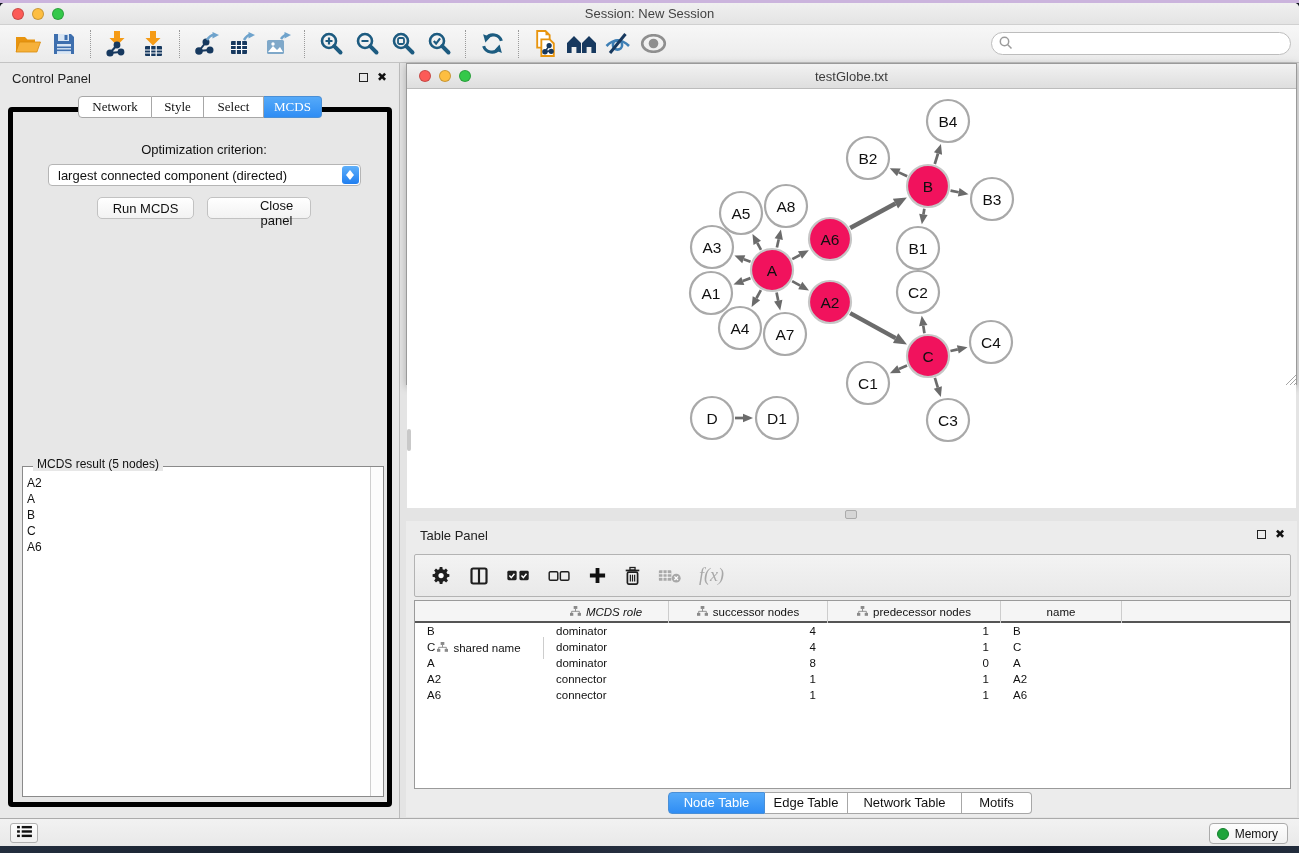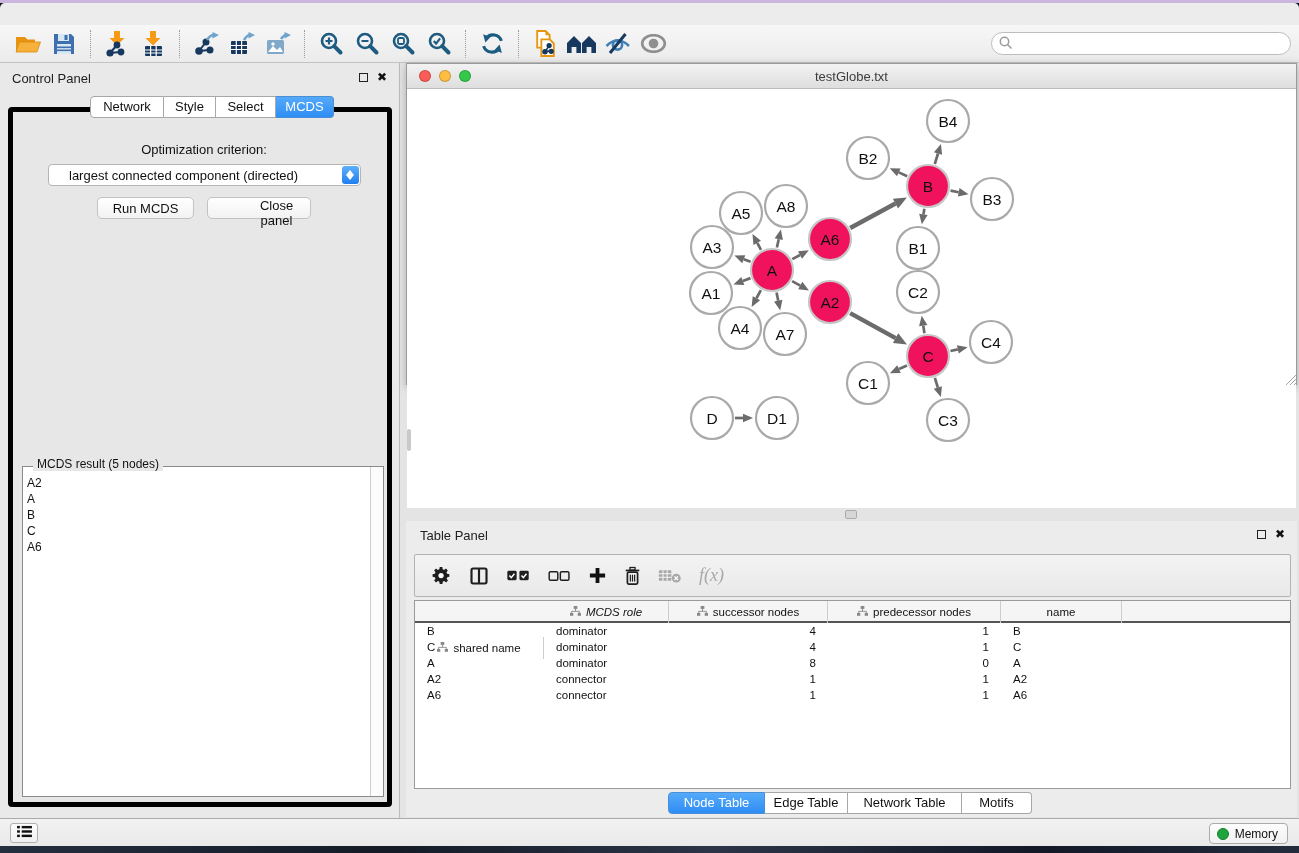--- a/index.html
+++ b/index.html
@@ -35,30 +35,30 @@
 
   
   #control-panel { position:absolute; left:0; top:60px; width:400px; height:755px;
     background:#e9e9e9; border-right:1px solid #bcbcbc; }
   .panel-header-text { position:absolute; left:12px; top:8px; font-size:13px; color:#222; }
   .panel-controls { position:absolute; right:12px; top:9px; display:flex; gap:9px; align-items:center; }
   .float-ic { width:9px; height:9px; border:1.5px solid #222; display:inline-block; }
   .close-ic { font-size:12px; color:#111; line-height:10px; font-family:"DejaVu Sans", sans-serif; }
   #cp-content-box { position:absolute; left:8px; top:44px; width:384px; height:700px;
     border:5px solid #000000; border-radius:4px; background:#e7e7e7; }
-  #cp-tabs { position:absolute; left:90px; top:33px; display:flex; }
+  #cp-tabs { position:absolute; left:78px; top:33px; display:flex;font-family:Liberation Serif, serif; }
   .seg { height:22px; line-height:20px; text-align:center; font-size:13px; color:#111;
     background:#fff; border:1px solid #a7a7a7; border-left:none; padding:0 2px; }
   .seg:first-child { border-left:1px solid #a7a7a7; border-radius:4px 0 0 4px; }
   .seg:last-child { border-radius:0 4px 4px 0; }
   .seg.active { background:linear-gradient(#55aaf9,#2f8df4); color:#fff; border-color:#4a8fd6; }
   #opt-label { position:absolute; left:0; top:76px; width:400px; text-align:center; font-size:13px; color:#111; }
   #criterion-select { position:absolute; left:43px; top:96px; width:313px; height:22px;
     background:#fff; border:1px solid #b5b5b5; border-radius:4px; }
-  #criterion-select .value { position:absolute; left:20px; top:3px; font-size:13px; color:#111; }
+  #criterion-select .value { position:absolute; left:9px; top:3px; font-size:13px; color:#111; }
   #criterion-select .stepper { position:absolute; right:1px; top:1px; bottom:1px; width:17px;
     border-radius:3px; background:linear-gradient(#5fb0fa,#1f7ef0); }
   .stepper .up, .stepper .down { position:absolute; left:4px; width:0; height:0;
     border-left:4.5px solid transparent; border-right:4.5px solid transparent; }
   .stepper .up { top:4px; border-bottom:5px solid #fff; }
   .stepper .down { bottom:4px; border-top:5px solid #fff; }
   .cp-btn { position:absolute; top:129px; height:22px; background:linear-gradient(#ffffff,#f2f2f2);
     border:1px solid #c2c2c2; border-radius:5px; font-size:13px; color:#111;
     font-family:"Liberation Sans", sans-serif; text-align:center; }
   #run-btn { left:92px; width:97px; }
@@ -117,20 +117,28 @@
 </style>
 </head>
 <body>
 
 <div id="screen">
   <div id="wallpaper-top"></div>
   <div id="desktop-bottom"></div>
 
   <div id="app">
 
+    <div class="titlebar">
+      <div class="lights">
+        <div class="light red"></div>
+        <div class="light yellow"></div>
+        <div class="light green"></div>
+      </div>
+      <div class="title">Session: New Session</div>
+    </div>
 
     <div id="toolbar">
       <div class="tbtn">
         <span>
             <svg width="28" height="24" viewBox="0 0 28 24">
               <path fill="#e8940f" d="M2 5h9l2.5 2.5H21V10H7L3.5 20H2z"></path>
               <path fill="#f6b13a" stroke="#d98a0a" stroke-width="0.8" d="M5.5 10h21l-3.6 10H2z"></path>
             </svg>
           </span>
       </div>

